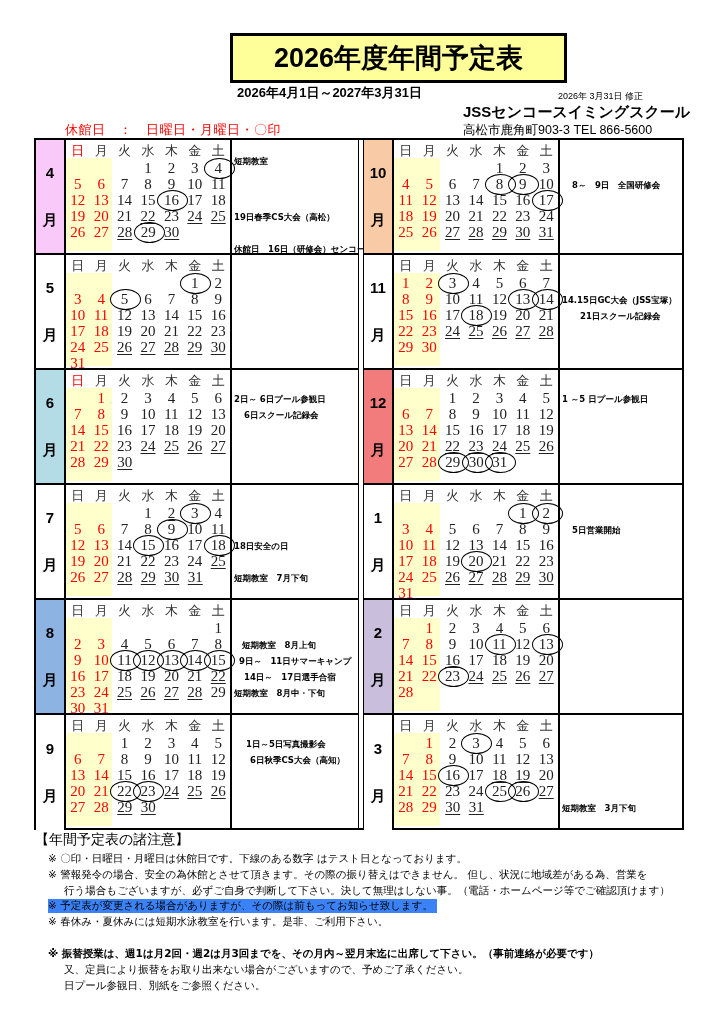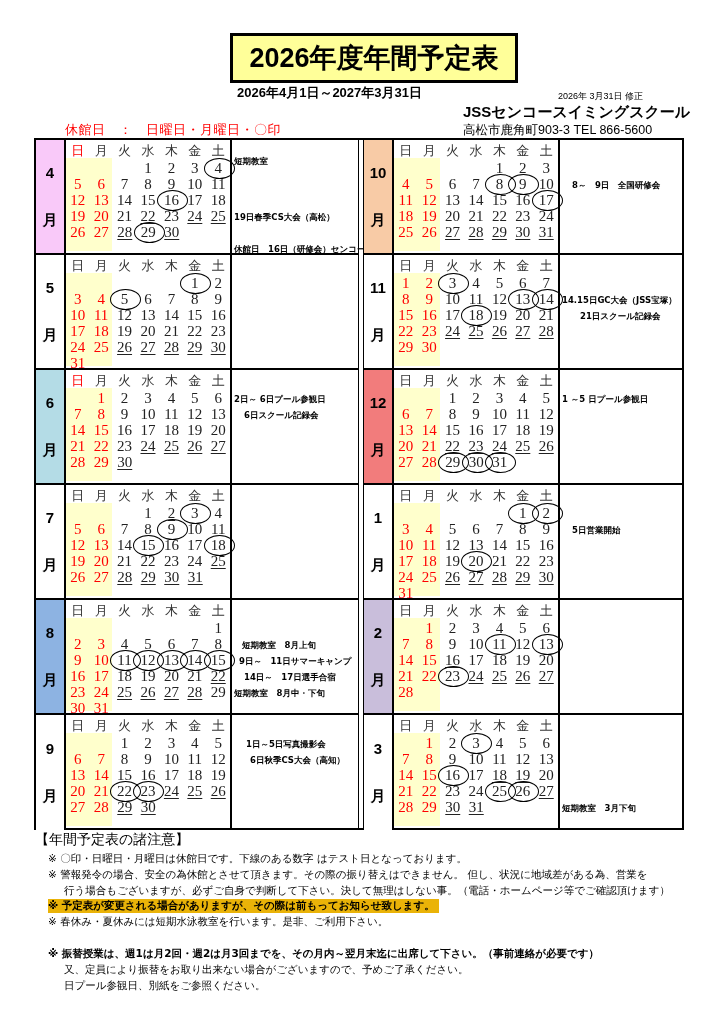--- a/index.html
+++ b/index.html
@@ -1,20 +1,20 @@
 <!DOCTYPE html>
 <html><head>
 <meta charset="utf-8">
 <style>
   * { box-sizing: border-box; margin: 0; padding: 0; }
   html, body { width: 724px; height: 1024px; background: #ffffff; overflow: hidden; }
   body { position: relative; font-family: "DejaVu Sans", sans-serif; color: #000; }
 
   .title-box {
-    position: absolute; left: 230px; top: 33px; width: 288px; height: 50px;
+    position: absolute; left: 230px; top: 33px; width: 337px; height: 50px;
     background: #ffff99; border: 3px solid #000;
     display: flex; align-items: center; justify-content: center;
     font-family: "Liberation Sans", sans-serif; font-weight: bold; font-size: 27px;
   }
   .period {
     position: absolute; left: 237px; top: 84px; font-family: "Liberation Sans", sans-serif;
     font-weight: bold; font-size: 13px;
   }
   .revised {
     position: absolute; left: 558px; top: 90px; font-size: 9px; font-family: "Liberation Sans", sans-serif;
@@ -71,21 +71,21 @@
     content: ""; position: absolute; left: -3px; top: -2px; width: 29px; height: 19px;
     border: 1.4px solid #000; border-radius: 50%;
   }
   .notes { flex: 1; position: relative; font-size: 8.5px; font-family: "DejaVu Sans", sans-serif; font-weight: bold; }
   .note { position: absolute; white-space: nowrap; }
 
   .warn {
     position: absolute; left: 35px; top: 831px; font-size: 14px; font-family: "Liberation Sans", sans-serif;
   }
   .nl { position: absolute; left: 48px; font-size: 10.5px; white-space: nowrap; font-family: "DejaVu Sans", sans-serif; }
-  .nl.hi { background: #eab308; padding-right: 4px; font-weight: bold; }
+  .nl.hi { background: #3b82f6; padding-right: 4px; }
   .nl.indent { left: 64px; }
 </style>
 </head>
 <body>
 
 <div class="title-box">2026年度年間予定表</div>
 <div class="period">2026年4月1日～2027年3月31日</div>
 <div class="revised">2026年  3月31日  修正</div>
 <div class="school">JSSセンコースイミングスクール</div>
 <div class="address">高松市鹿角町903-3    TEL 866-5600</div>
@@ -534,20 +534,24 @@
         </div>
         <div class="crow">
           <div class="cell red"><span>26</span></div>
           <div class="cell red"><span>27</span></div>
           <div class="cell u"><span>28</span></div>
           <div class="cell u"><span>29</span></div>
           <div class="cell u"><span>30</span></div>
           <div class="cell u"><span>31</span></div>
         </div>
       </div>
+      <div class="notes">
+        <div class="note" style="top: 56px; left: 2px;">18日安全の日</div>
+        <div class="note" style="top: 88px; left: 2px;">短期教室　7月下旬</div>
+      </div>
     </div>
     <div class="month right">
       <div class="mlabel" style="background: rgb(255, 255, 255);">
         <span>1</span>
         <span>月</span>
       </div>
       <div class="cal">
         <div class="hl"></div>
         <div class="crow hdr">
           <div class="cell">日</div>

